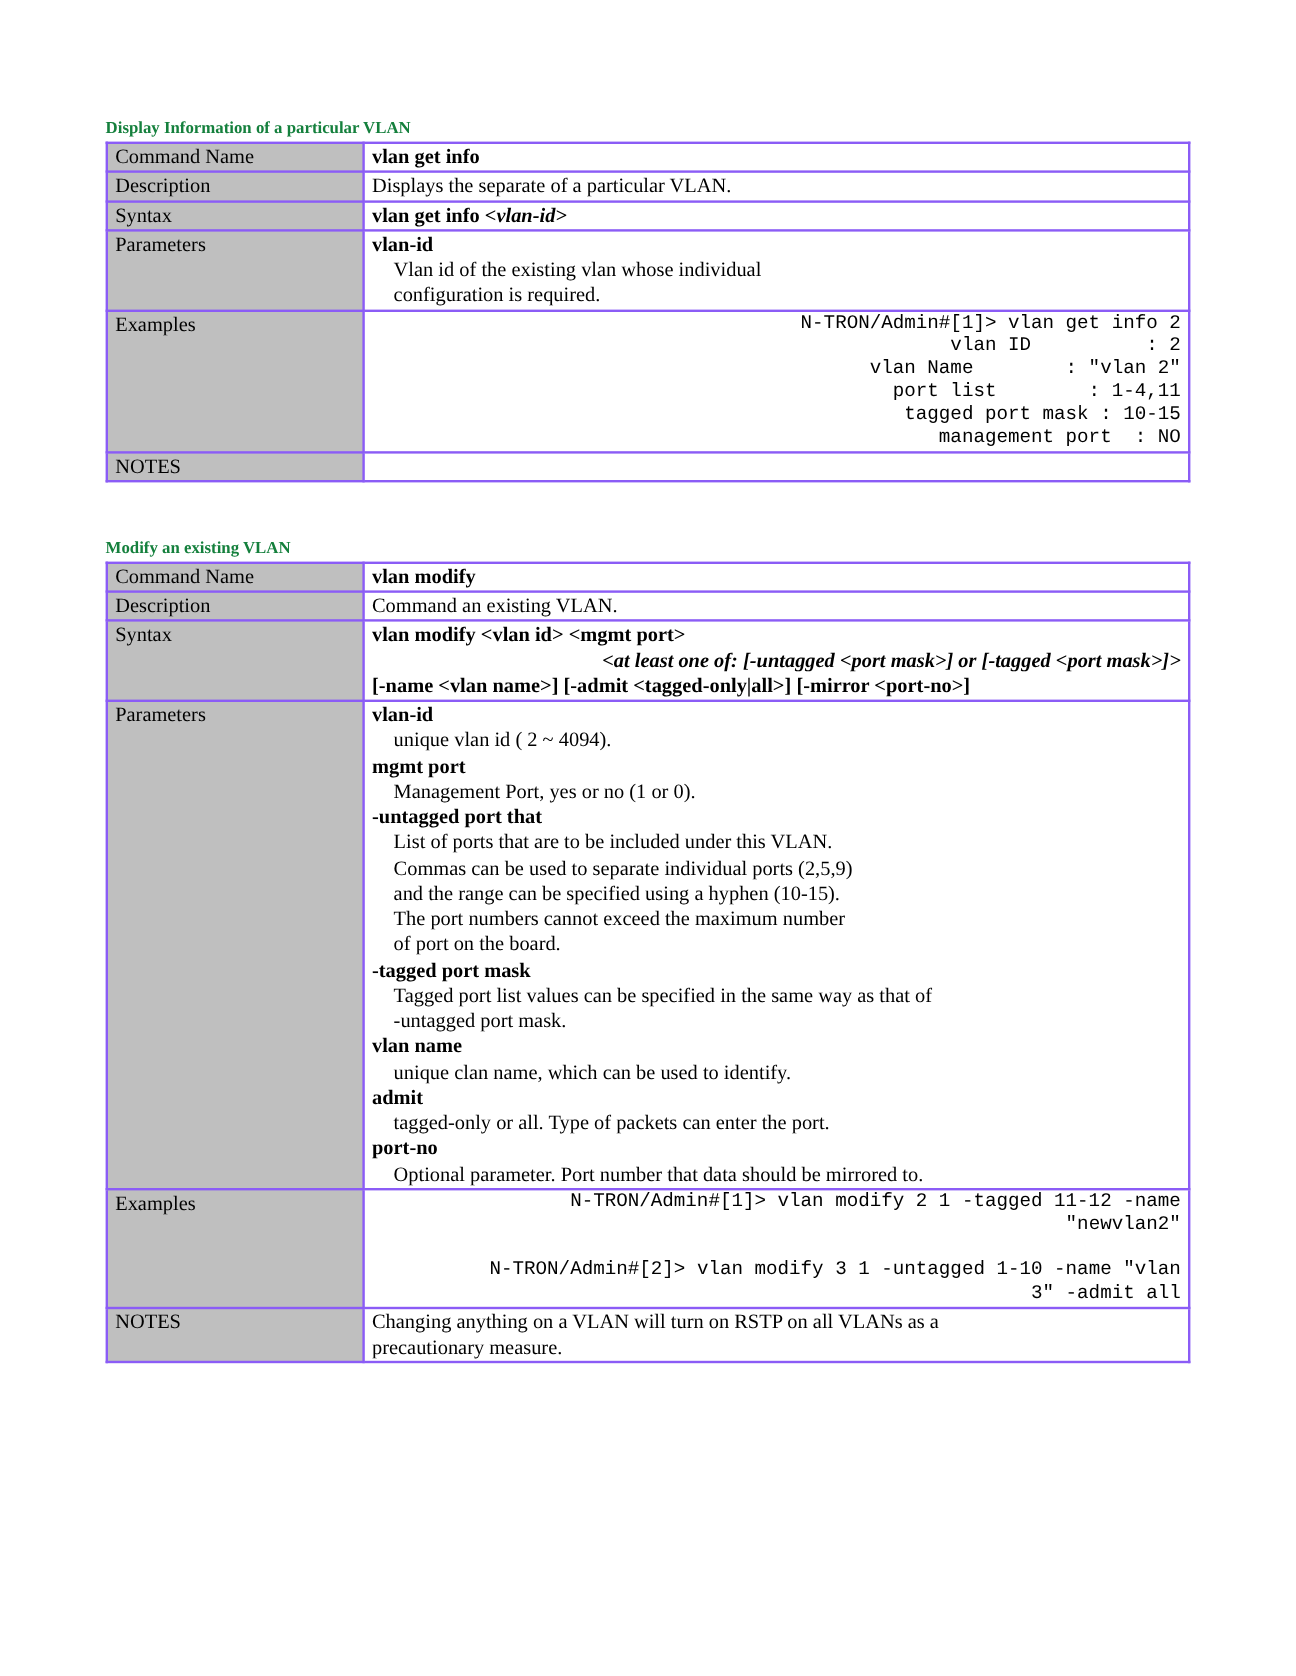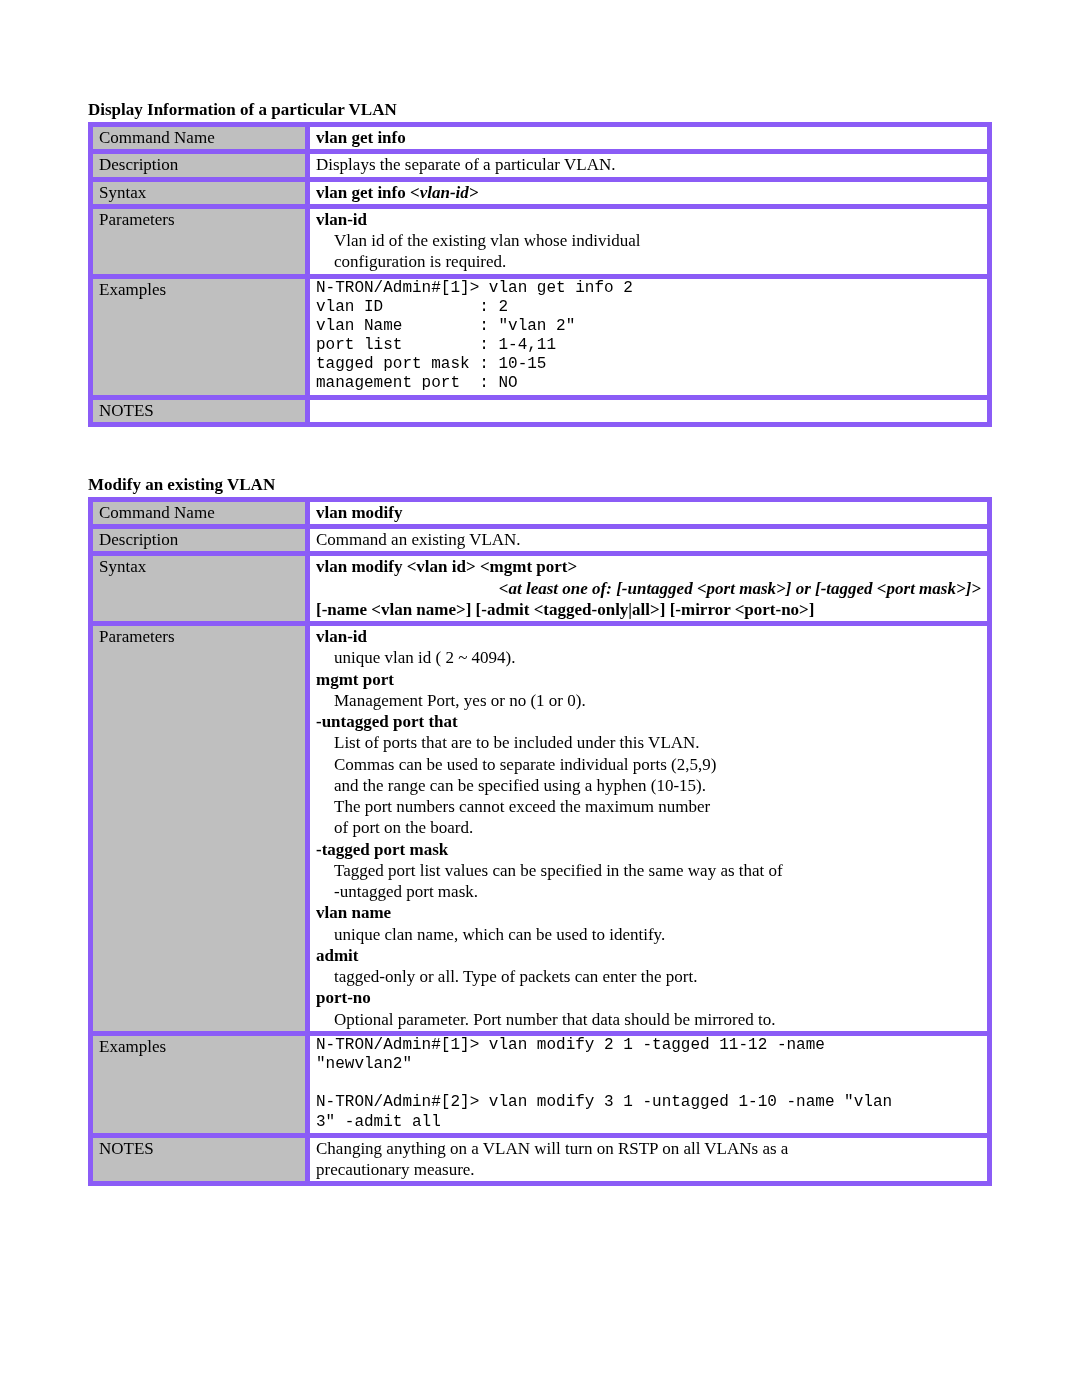--- a/index.html
+++ b/index.html
@@ -6,47 +6,48 @@
     font-family: "Times New Roman", Times, serif;
     font-size: 17px;
     margin: 0;
     padding: 100px 88px 40px 88px;
     background: #fff;
     color: #000;
     width: 1080px;
     box-sizing: border-box;
   }
   .section-title {
-    color: #000000;
+    color: #15803d;
     font-weight: bold;
-    font-size: 17px;
+    font-size: 14px;
     margin-bottom: 2px;
   }
   table.cmd {
     border-collapse: collapse;
     width: 100%;
     margin-bottom: 48px;
   }
   table.cmd td {
-    border: 5px solid #8b5cf6;
+    border: 2px solid #8b5cf6;
     vertical-align: top;
     padding: 0px 6px 1px 6px;
     line-height: 1.25;
   }
   table.cmd td.label {
     background: #bfbfbf;
     width: 200px;
   }
   .bold { font-weight: bold; }
   .italic { font-style: italic; }
   .mono {
     font-family: "Courier New", Courier, monospace;
     font-size: 16px;
     white-space: pre;
     line-height: 1.2;
+    text-align: right;
   }
   .indent { padding-left: 18px; display: block; }
   .footer {
     position: relative;
     margin-top: 260px;
     font-size: 14px;
     display: flex;
     justify-content: space-between;
   }
   .param-block { margin-bottom: 0px; }

